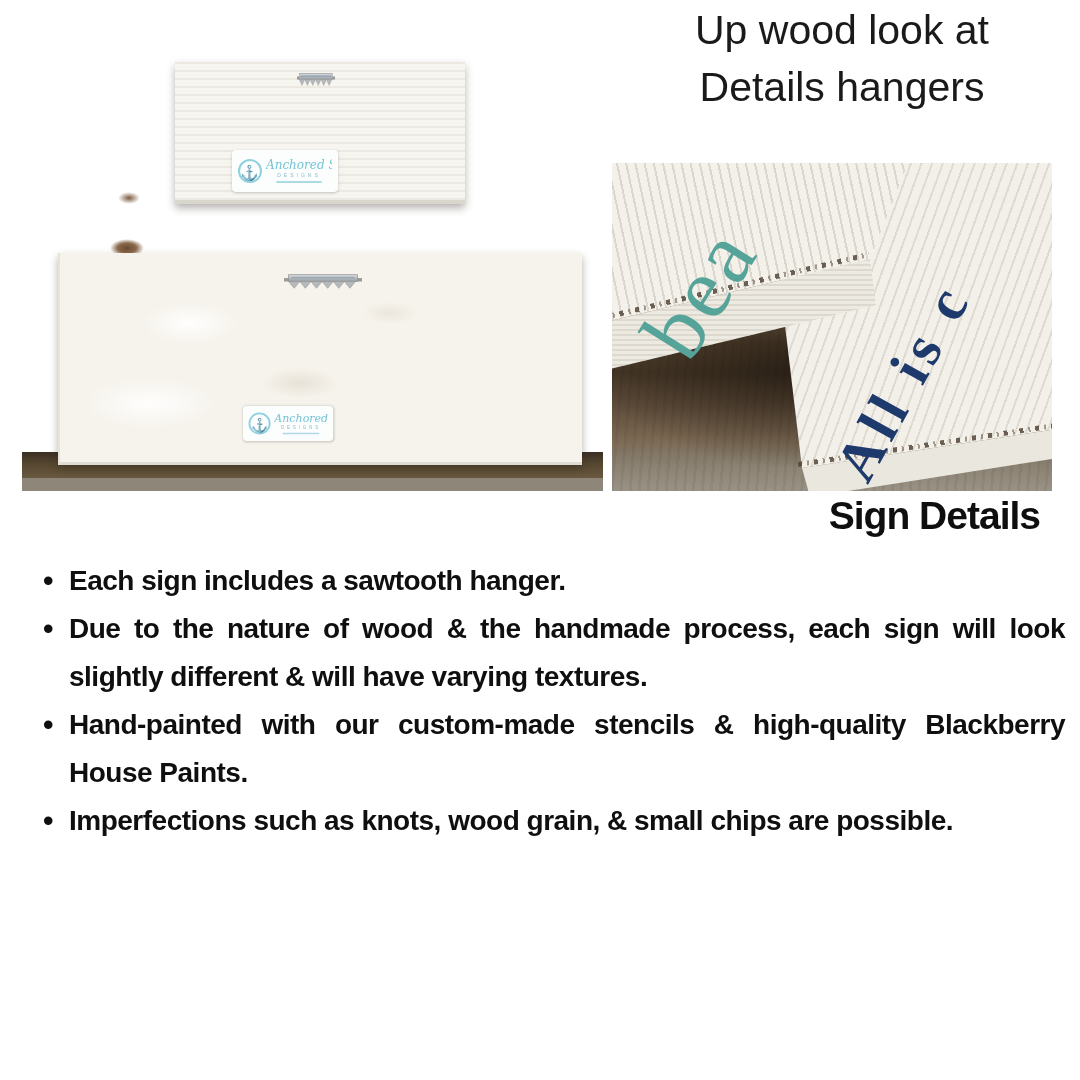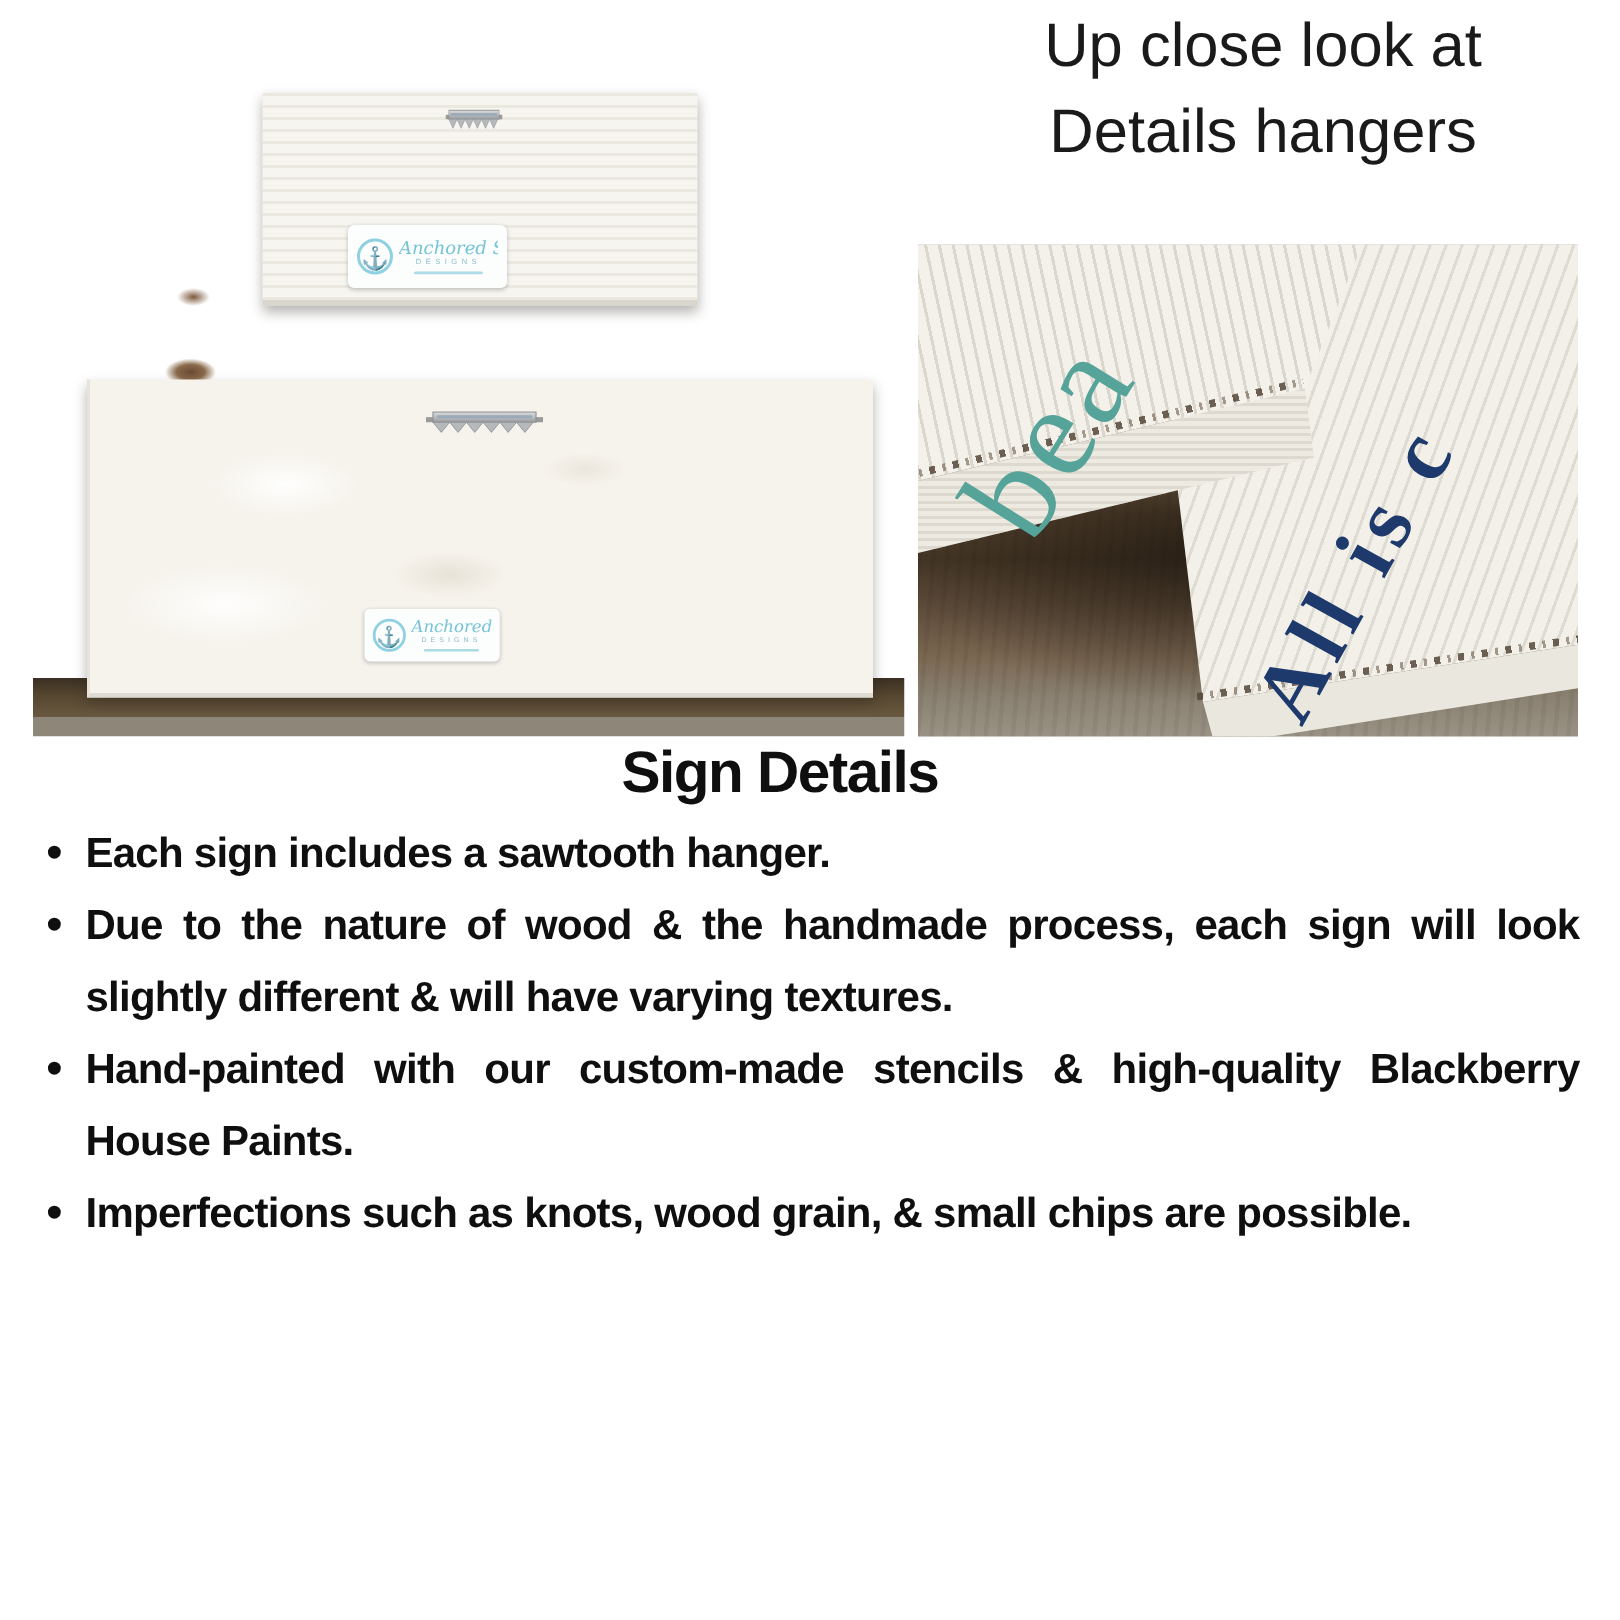--- a/index.html
+++ b/index.html
@@ -83,23 +83,23 @@
     background:repeating-linear-gradient(90deg, rgba(84,70,56,0.85) 0 4px, rgba(84,70,56,0) 4px 9px, rgba(110,92,74,0.6) 9px 11px, rgba(110,92,74,0) 11px 16px);}
   .distress-teal{left:-8px;top:152px;width:272px;transform:rotate(-13.4deg);}
   .distress-navy{left:186px;top:299px;width:270px;transform:rotate(-8.6deg);}
   .paint-word{position:absolute;font-family:"Liberation Serif","DejaVu Serif",serif;white-space:nowrap;}
   .teal-word{z-index:5;left:95px;top:112px;font-size:88px;font-weight:400;color:#56a39a;
     letter-spacing:4px;transform:rotate(-58deg);transform-origin:left bottom;}
   .navy-word{z-index:5;left:268px;top:262px;font-size:58px;font-weight:700;color:#1e3a6c;
     letter-spacing:6px;transform:rotate(-61deg);transform-origin:left bottom;}
 
   
-  .details-heading{position:absolute;left:0;top:494px;width:1040px;text-align:center;
+  .details-heading{position:absolute;left:0;top:494px;width:1040px;text-align:right;
     font-size:39px;font-weight:700;letter-spacing:-1px;color:#0f0f0f;}
-  .details-list{position:absolute;left:22px;top:545px;width:1031px;margin:0;padding:0;list-style:none;}
+  .details-list{position:absolute;left:22px;top:545px;width:1031px;margin:12px;padding:0;list-style:none;}
   .details-list li{position:relative;padding-left:35px;font-size:28px;font-weight:700;
     letter-spacing:-0.5px;line-height:48px;color:#0f0f0f;text-align:justify;}
   .details-list li::before{content:"\2022";position:absolute;left:9px;top:0;font-size:30px;}
 </style>
 </head>
 <body>
 
 <div class="page">
 
   <div class="photo-left">
@@ -150,21 +150,21 @@
         <span class="brand-texts">
           <span class="brand-script" style="display:block;">Anchored Soul</span>
           <span class="brand-sub" style="display:block;">DESIGNS</span>
           <span class="brand-url-line" style="display:block;"></span>
         </span>
       </div>
     </div>
   </div>
 
   <div class="caption">
-    <div>Up close look at</div>
+    <div>Up wood look at</div>
     <div>Details hangers</div>
   </div>
 
   <div class="photo-right">
     <div class="plank-shadow"></div>
     <div class="plank-face navy-face"></div>
     <div class="plank-face navy-side"></div>
     <div class="distress distress-navy"></div>
     <div class="plank-face teal-face"></div>
     <div class="plank-face teal-side"></div>

